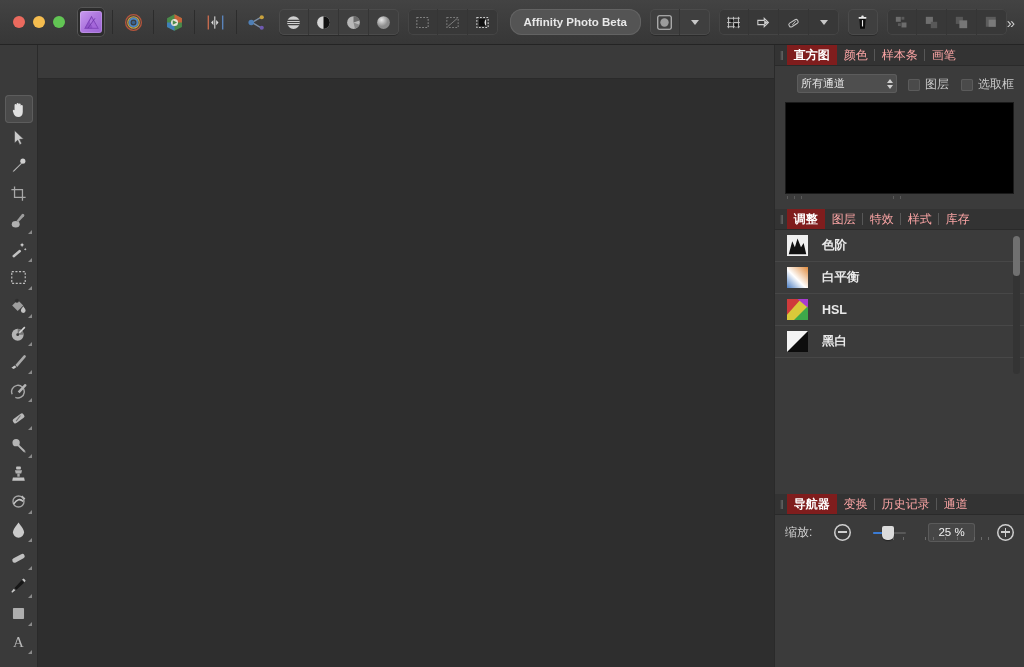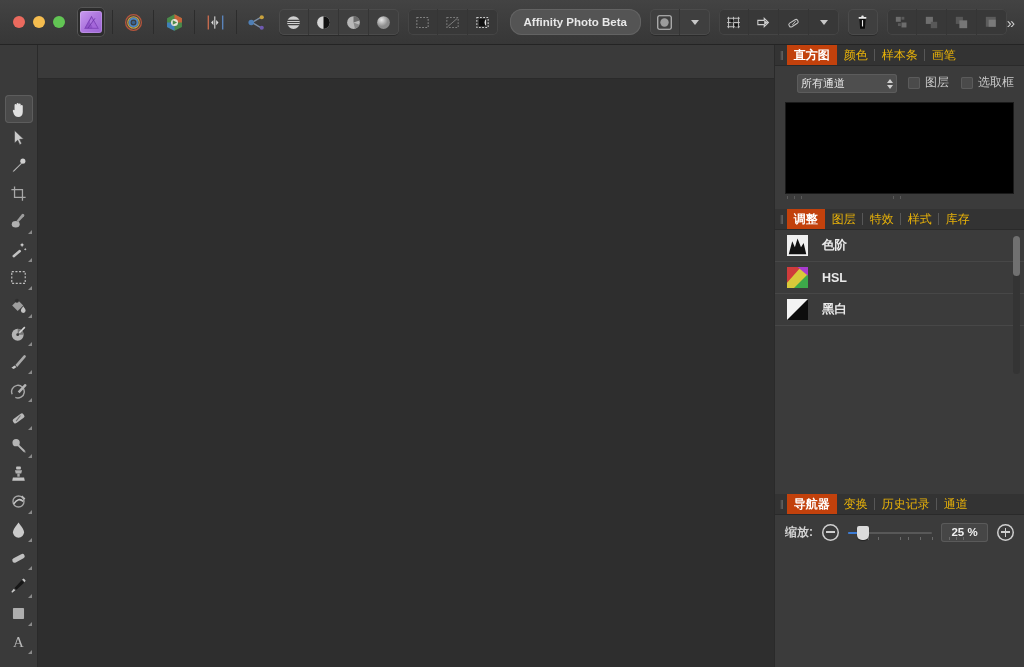--- a/index.html
+++ b/index.html
@@ -121,28 +121,28 @@
   }
   .tabstrip {
     height: 21px; background: #333333;
     display: flex; align-items: stretch;
     border-bottom: 1px solid #2a2a2a;
     position: relative;
   }
   .grip { color: #6d6d6d; font-size: 9px; display: flex; align-items: center; padding: 0 4px 0 5px; letter-spacing: -1px; }
   .tab {
     display: flex; align-items: center;
-    padding: 0 7px; font-size: 12px; color: #eab308;
+    padding: 0 7px; font-size: 12px; color: #fca5a5;
     position: relative;
   }
-  .tab.active { background: #c2410c; color: #ffffff; font-weight: bold; }
+  .tab.active { background: #7f1d1d; color: #ffffff; font-weight: bold; }
   .tab .divr { position: absolute; right: 0; top: 4px; bottom: 4px; width: 1px; background: #575757; }
 
   .hist-body { background: #3b3b3b; padding: 8px 10px 0 10px; }
-  .selrow { display: flex; align-items: flex-start; justify-content: space-between; padding-left: 12px; }
+  .selrow { display: flex; align-items: flex-end; justify-content: space-between; padding-left: 12px; }
   .select {
     width: 100px; height: 19px; background: #4e4e4e;
     border-radius: 3px; box-shadow: inset 0 0 0 1px #5c5c5c;
     display: flex; align-items: center; padding: 0 4px;
     font-size: 11px; color: #e6e6e6; position: relative;
   }
   .steppers { margin-left: auto; display: flex; flex-direction: column; gap: 2px; }
   .st-up { width:0;height:0;border-left:3px solid transparent;border-right:3px solid transparent;border-bottom:4px solid #d0d0d0; }
   .st-dn { width:0;height:0;border-left:3px solid transparent;border-right:3px solid transparent;border-top:4px solid #d0d0d0; }
   .cbrow { display: flex; align-items: center; gap: 12px; }
@@ -167,21 +167,21 @@
     box-shadow: inset 0 0 0 1px #9a9a9a; background: #ddd;
   }
   .adj-lab { font-size: 12.5px; color: #e9e9e9; font-weight: bold; }
   .sbar {
     position: absolute; right: 4px; top: 6px; width: 7px; height: 138px;
     background: #343434; border-radius: 4px;
   }
   .sthumb { position: absolute; right: 4px; top: 6px; width: 7px; height: 40px; background: #707070; border-radius: 4px; }
 
   .nav-body { background: #3b3b3b; }
-  .zoomrow { display: flex; align-items: center; height: 34px; padding: 0 10px; gap: 9px; font-weight: bold; }
+  .zoomrow { display: flex; align-items: center; height: 34px; padding: 0 10px; gap: 22px; }
   .zlabel { font-size: 12px; color: #d2d2d2; }
   .circ {
     width: 17px; height: 17px; border-radius: 50%;
     box-shadow: inset 0 0 0 1.5px #cfcfcf;
     display: flex; align-items: center; justify-content: center;
     position: relative; flex: none;
   }
   .circ::before { content:''; position:absolute; width: 9px; height: 1.6px; background: #cfcfcf; }
   .circ.plus::after { content:''; position:absolute; width: 1.6px; height: 9px; background: #cfcfcf; }
   .slider { position: relative; flex: 1; height: 17px; }
@@ -655,20 +655,35 @@
       <div class="adj-item">
         <span class="adj-ico">
           <svg width="21" height="21" viewBox="0 0 24 24">
             <rect width="24" height="24" fill="#f0f0f0"></rect>
             <path d="M2 22 L6 7 L9 14 L12 4 L16 14 L19 9 L22 22 Z" fill="#111"></path>
           </svg>
         </span>
         <span class="adj-lab">色阶</span>
       </div>
 
+      <div class="adj-item">
+        <span class="adj-ico">
+          <svg width="21" height="21" viewBox="0 0 24 24">
+            <defs>
+                <linearGradient id="wbg" x1="0" y1="1" x2="1" y2="0">
+              <stop offset="0%" stop-color="#4d7fc4"></stop>
+                  <stop offset="45%" stop-color="#ffffff"></stop>
+              <stop offset="100%" stop-color="#e08a3c"></stop>
+                </linearGradient>
+              </defs>
+            <rect width="24" height="24" fill="url(#wbg)"></rect>
+          </svg>
+        </span>
+        <span class="adj-lab">白平衡</span>
+      </div>
 
       <div class="adj-item">
         <span class="adj-ico">
           <svg width="21" height="21" viewBox="0 0 24 24">
             <rect width="24" height="24" fill="#2f6fd0"></rect>
             <path d="M0 0 H24 V14 L12 24 H0 Z" fill="#d9c93a"></path>
             <path d="M0 0 H16 L0 18 Z" fill="#cf3b3b"></path>
             <path d="M24 24 L8 24 L24 8 Z" fill="#3da84a"></path>
             <path d="M24 0 L24 10 L12 0 Z" fill="#a83ccf"></path>
           </svg>

